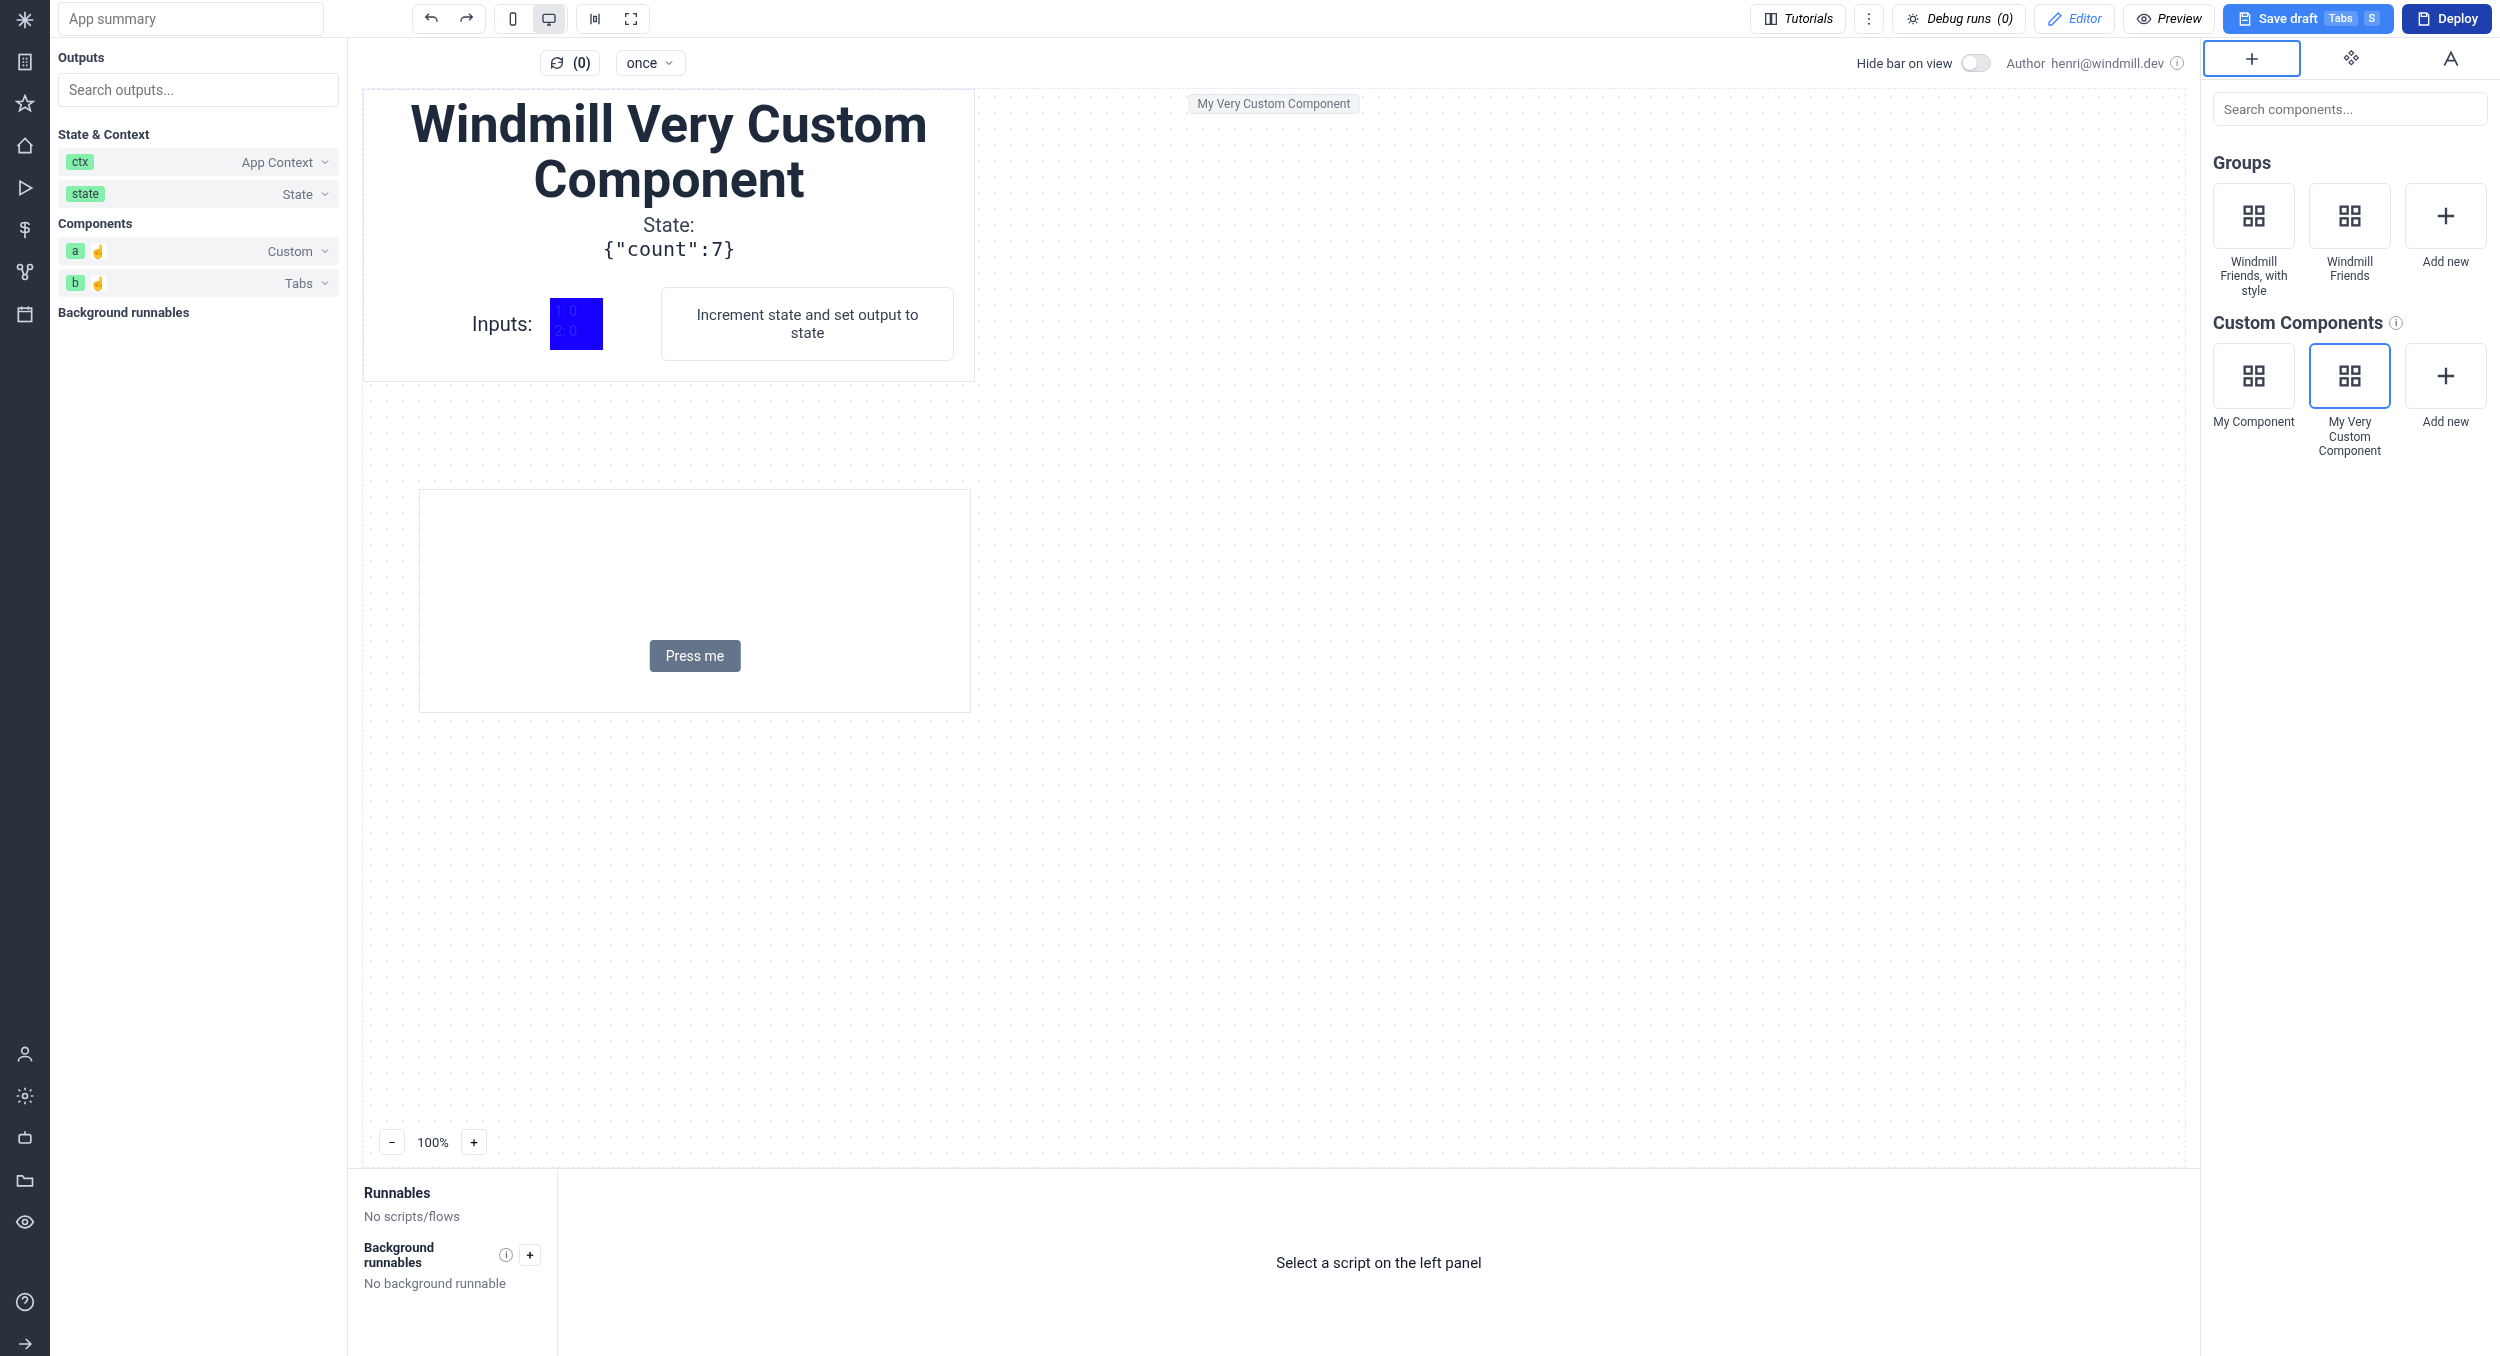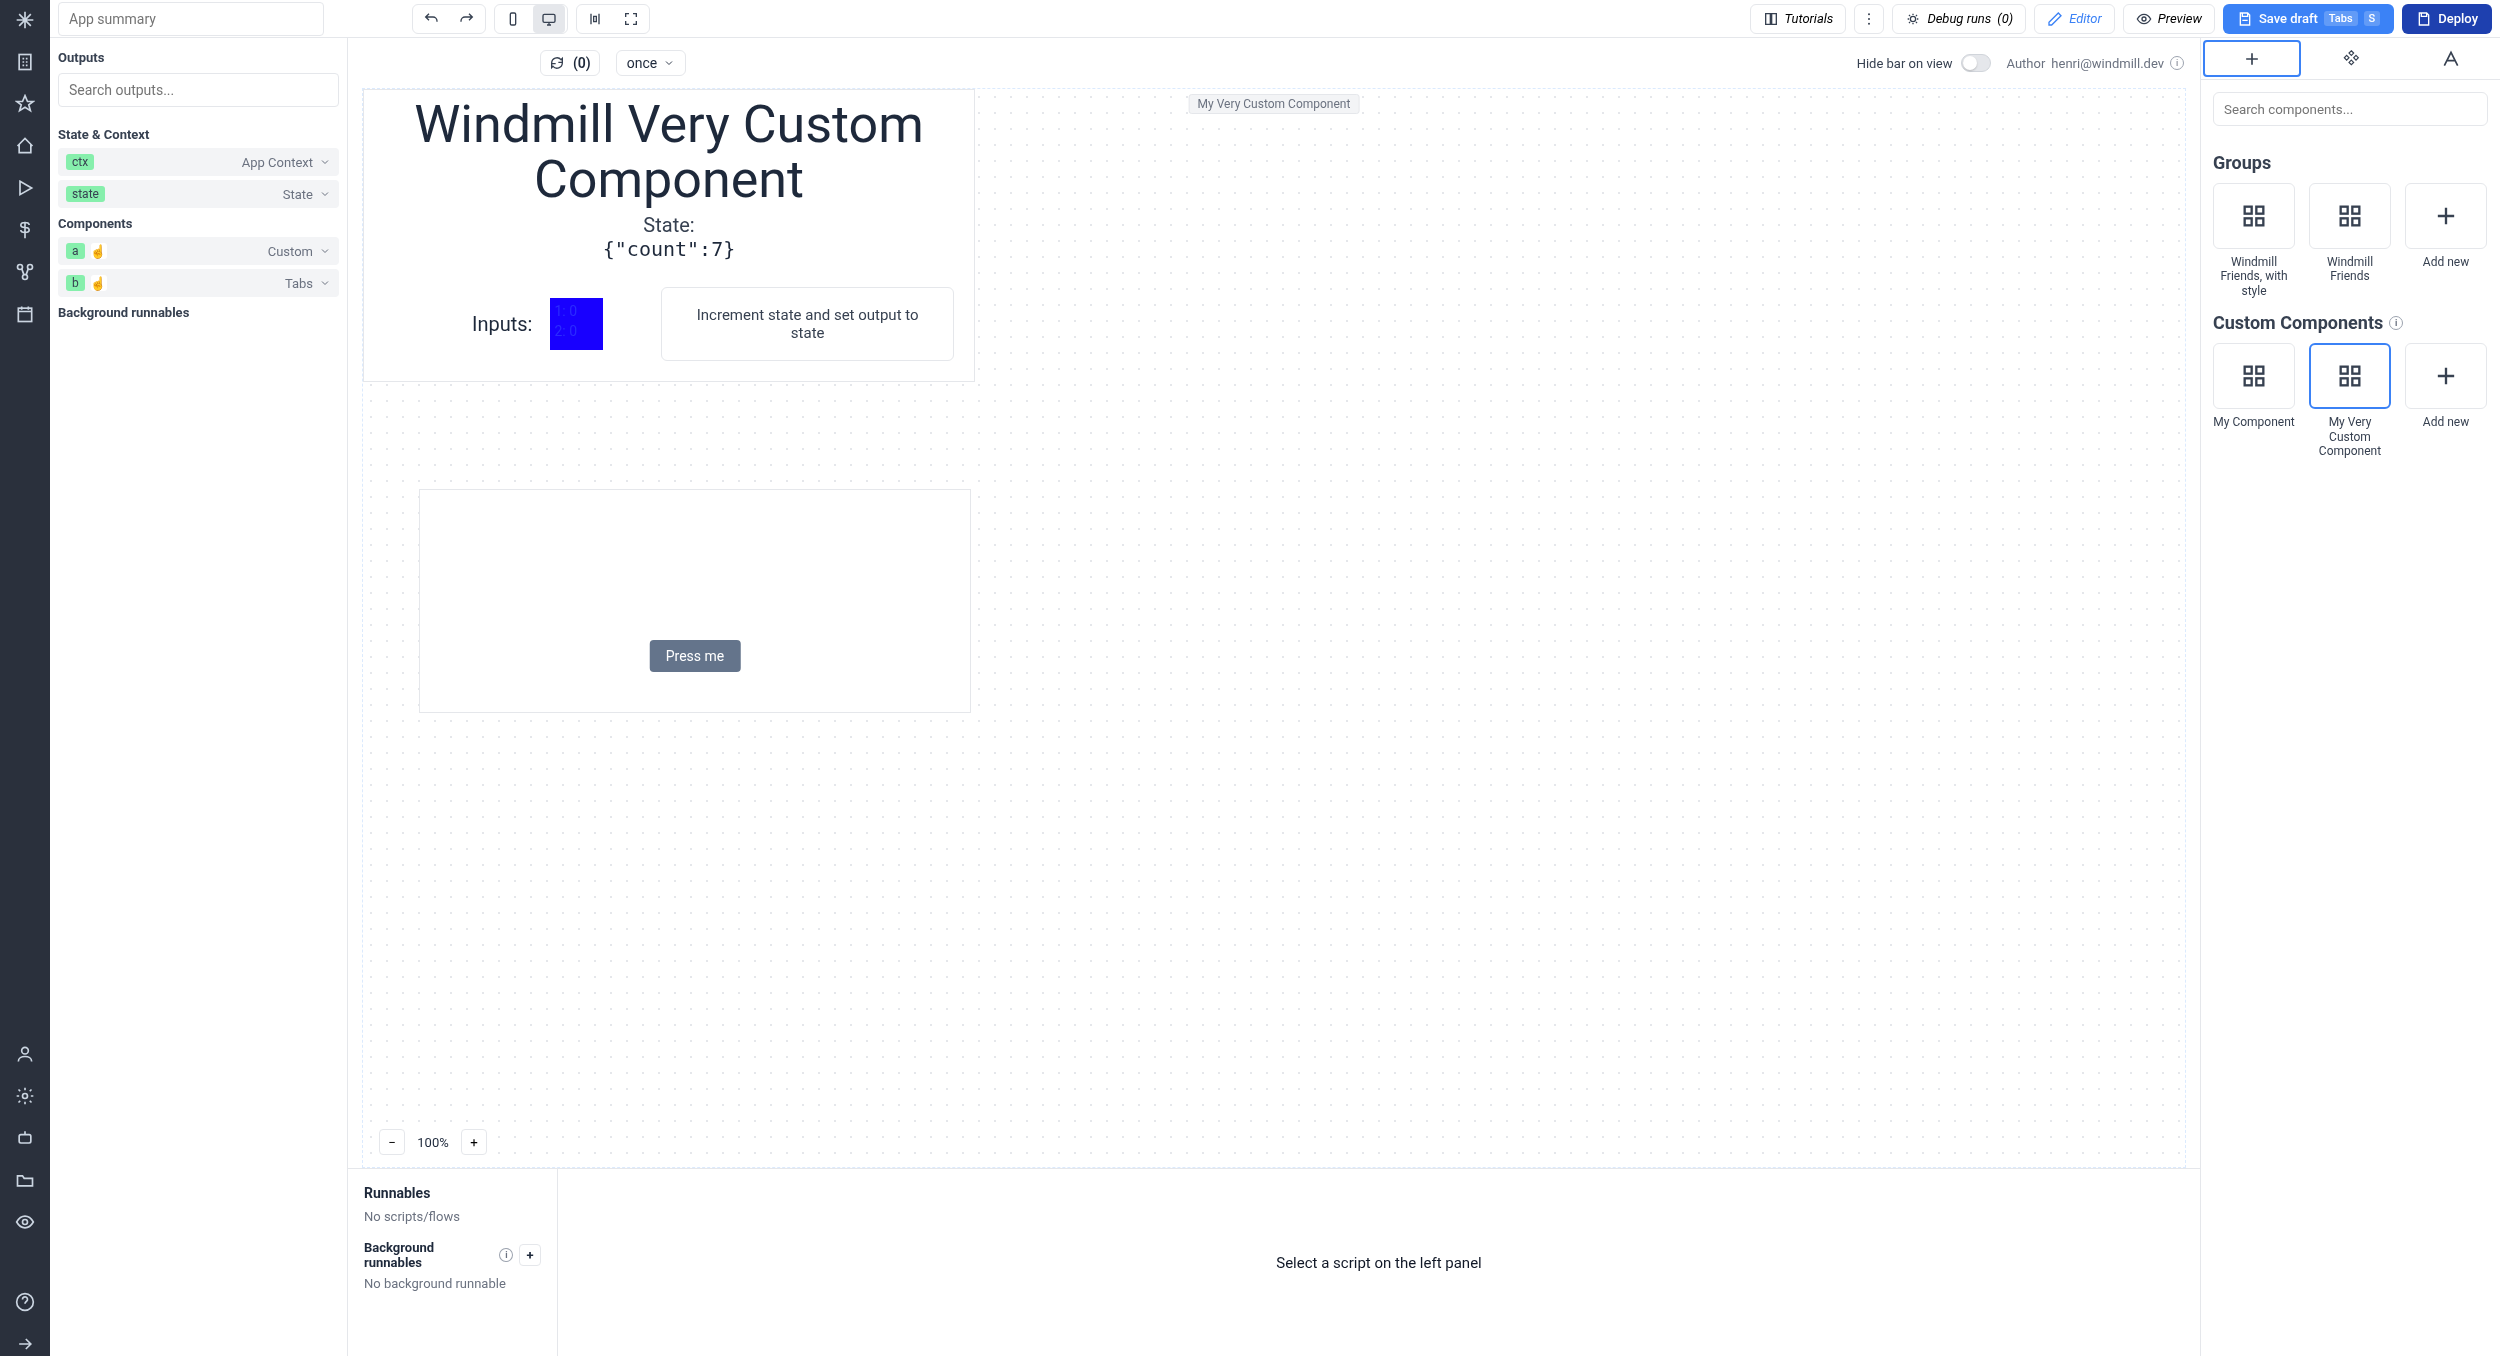--- a/index.html
+++ b/index.html
@@ -51,21 +51,21 @@
 .select-once { display: flex; align-items: center; gap: 6px; border: 1px solid #e5e7eb; border-radius: 6px; padding: 4px 10px; cursor: pointer; }
 .canvas-bar-spacer { flex: 1; }
 .hide-bar { display: flex; align-items: center; gap: 8px; font-size: 13px; color: #374151; }
 .toggle { width: 30px; height: 18px; border-radius: 9px; background: #e5e7eb; position: relative; cursor: pointer; border: 1px solid #d1d5db; }
 .toggle::after { content: ''; width: 14px; height: 14px; border-radius: 50%; background: #fff; position: absolute; top: 1px; left: 1px; box-shadow: 0 1px 2px rgba(0,0,0,0.2); }
 .author { font-size: 13px; color: #6b7280; display: flex; align-items: center; gap: 6px; }
 .tooltip-chip { position: absolute; left: 50%; transform: translateX(-50%); top: 56px; background: #f3f4f6; border: 1px solid #e5e7eb; padding: 2px 8px; border-radius: 3px; font-size: 12px; color: #6b7280; z-index: 10; }
 
 .canvas { flex: 1; background-image: radial-gradient(#e5e7eb 1px, transparent 1px); background-size: 16px 16px; margin: 0 14px; position: relative; border: 1px dashed #dbeafe; overflow: hidden; }
 .comp-card { position: absolute; left: 0; top: 0; width: 612px; background: #fff; border: 1px solid #e5e7eb; padding: 8px 20px 20px; }
-.comp-title { font-size: 52px; font-weight: 400; text-align: center; color: #1e293b; line-height: 1.05; }
+.comp-title { font-size: 52px; font-weight: 700; text-align: center; color: #1e293b; line-height: 1.05; }
 .comp-state-label { text-align: center; font-size: 20px; color: #374151; margin-top: 6px; }
 .comp-state-val { text-align: center; font-family: monospace; font-size: 20px; }
 .inputs-row { display: flex; align-items: center; gap: 18px; margin-top: 26px; }
 .inputs-label { font-size: 20px; color: #1e293b; margin-left: 88px; }
 .blue-box { width: 53px; height: 52px; background: #1800ff; color: #2a2aff; font-family: monospace; font-size: 14px; padding: 4px; line-height: 1.4; }
 .inc-btn { border: 1px solid #e5e7eb; border-radius: 6px; padding: 18px 16px; font-size: 15px; color: #374151; background: #fff; cursor: pointer; margin-left: 40px; }
 
 .tabs-comp { position: absolute; left: 56px; top: 400px; width: 552px; height: 224px; background: #fff; border: 1px solid #e5e7eb; }
 .tabs-row { display: flex; border-bottom: 1px solid #e5e7eb; }
 .tab { padding: 10px 18px; font-size: 15px; color: #6b7280; cursor: pointer; }

